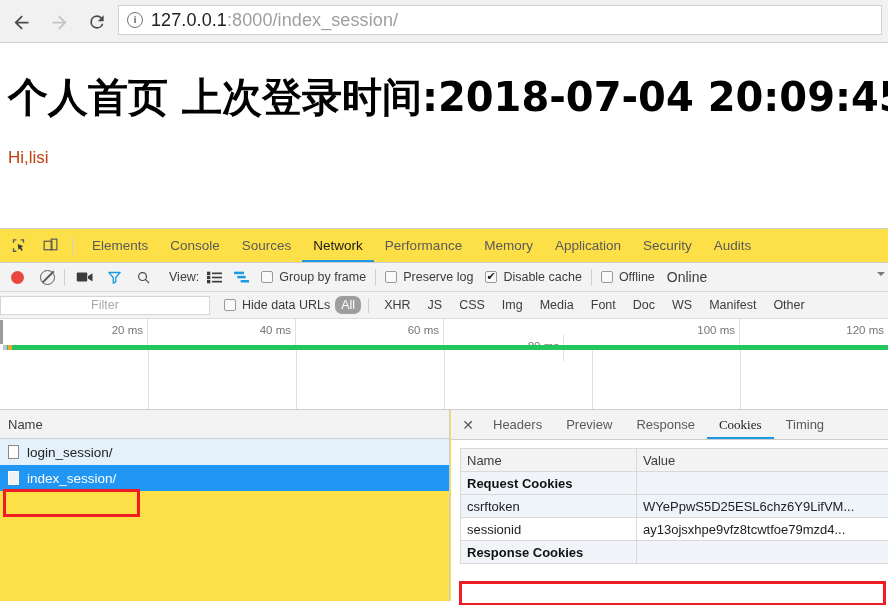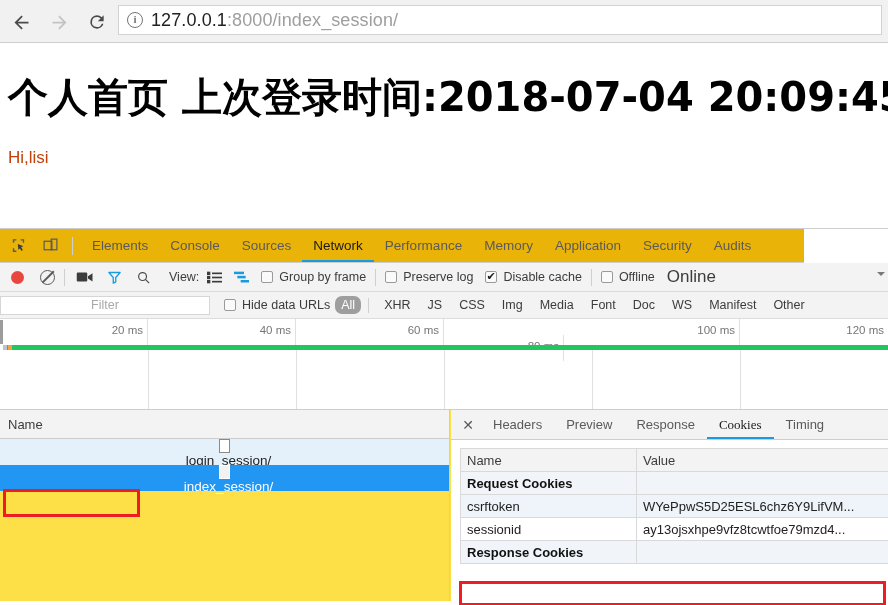--- a/index.html
+++ b/index.html
@@ -67,22 +67,22 @@
   #devtools {
     position: absolute; left: 0; top: 228px; width: 888px; height: 377px;
     background: #fff;
     border-top: 1px solid #cdcdcd;
     font-size: 12px;
     color: #5a5a5a;
   }
 
   
   #dt-tabstrip {
-    position: relative; height: 34px; width: 804px;
-    background: #eab308;
+    position: relative; height: 34px; width: 888px;
+    background: #fde047;
     border-bottom: 1px solid #cdcdcd;
     display: flex; align-items: center;
   }
   .dt-icon-btn {
     width: 28px; height: 26px; margin-left: 4px;
     display: flex; align-items: center; justify-content: center;
   }
   .dt-sep { width: 1px; height: 18px; background: #cfcfcf; margin: 0 8px; }
   .dt-tab {
     padding: 0 11px; height: 33px; line-height: 33px;
@@ -126,21 +126,21 @@
   }
   .cbox {
     width: 12px; height: 12px; border: 1px solid #9a9a9a;
     background: #fafafa; border-radius: 2px; margin-right: 6px;
     position: relative; flex: none;
   }
   .cbox.checked::after {
     content: "✔"; position: absolute; left: 0px; top: -3px;
     font-size: 11px; color: #1a1a1a; line-height: 14px;
   }
-  .tb-text { margin-left: 12px; font-size: 17px; color: #3c3c3c; text-align: right; }
+  .tb-text { margin-left: 12px; font-size: 14px; color: #3c3c3c; text-align: right; }
   #online-caret {
     position: absolute; right: 3px; top: 9px;
     width: 0; height: 0;
     border-left: 4px solid transparent; border-right: 4px solid transparent;
     border-top: 4px solid #7a7a7a;
   }
 
   
   #dt-filterbar {
     position: relative; height: 27px; width: 888px;
@@ -207,21 +207,21 @@
     overflow: hidden; border-right: 1px solid #cdcdcd;
   }
   #name-header {
     position: relative; height: 29px; width: 450px;
     background: #f3f3f3; border-bottom: 1px solid #cdcdcd;
     font-size: 13px; color: #3c3c3c;
     line-height: 29px; padding-left: 8px;
   }
   .req-row {
     position: relative; height: 26px; display: flex; align-items: center;
-    padding-left: 8px; font-size: 13.5px; color: #222; flex-direction: column;
+    padding-left: 8px; font-size: 13.5px; color: #222;
   }
   .req-row.alt { background: #e4f1fb; }
   .req-row.selected { background: #2196f3; color: #fff; }
   .doc-icon {
     width: 11px; height: 14px; background: #fff;
     border: 1px solid #8a8a8a; margin-right: 8px; flex: none;
     position: relative;
   }
   .req-row.selected .doc-icon { border-color: #ffffff; background: #f2f2f2; }
   #row-highlight {

